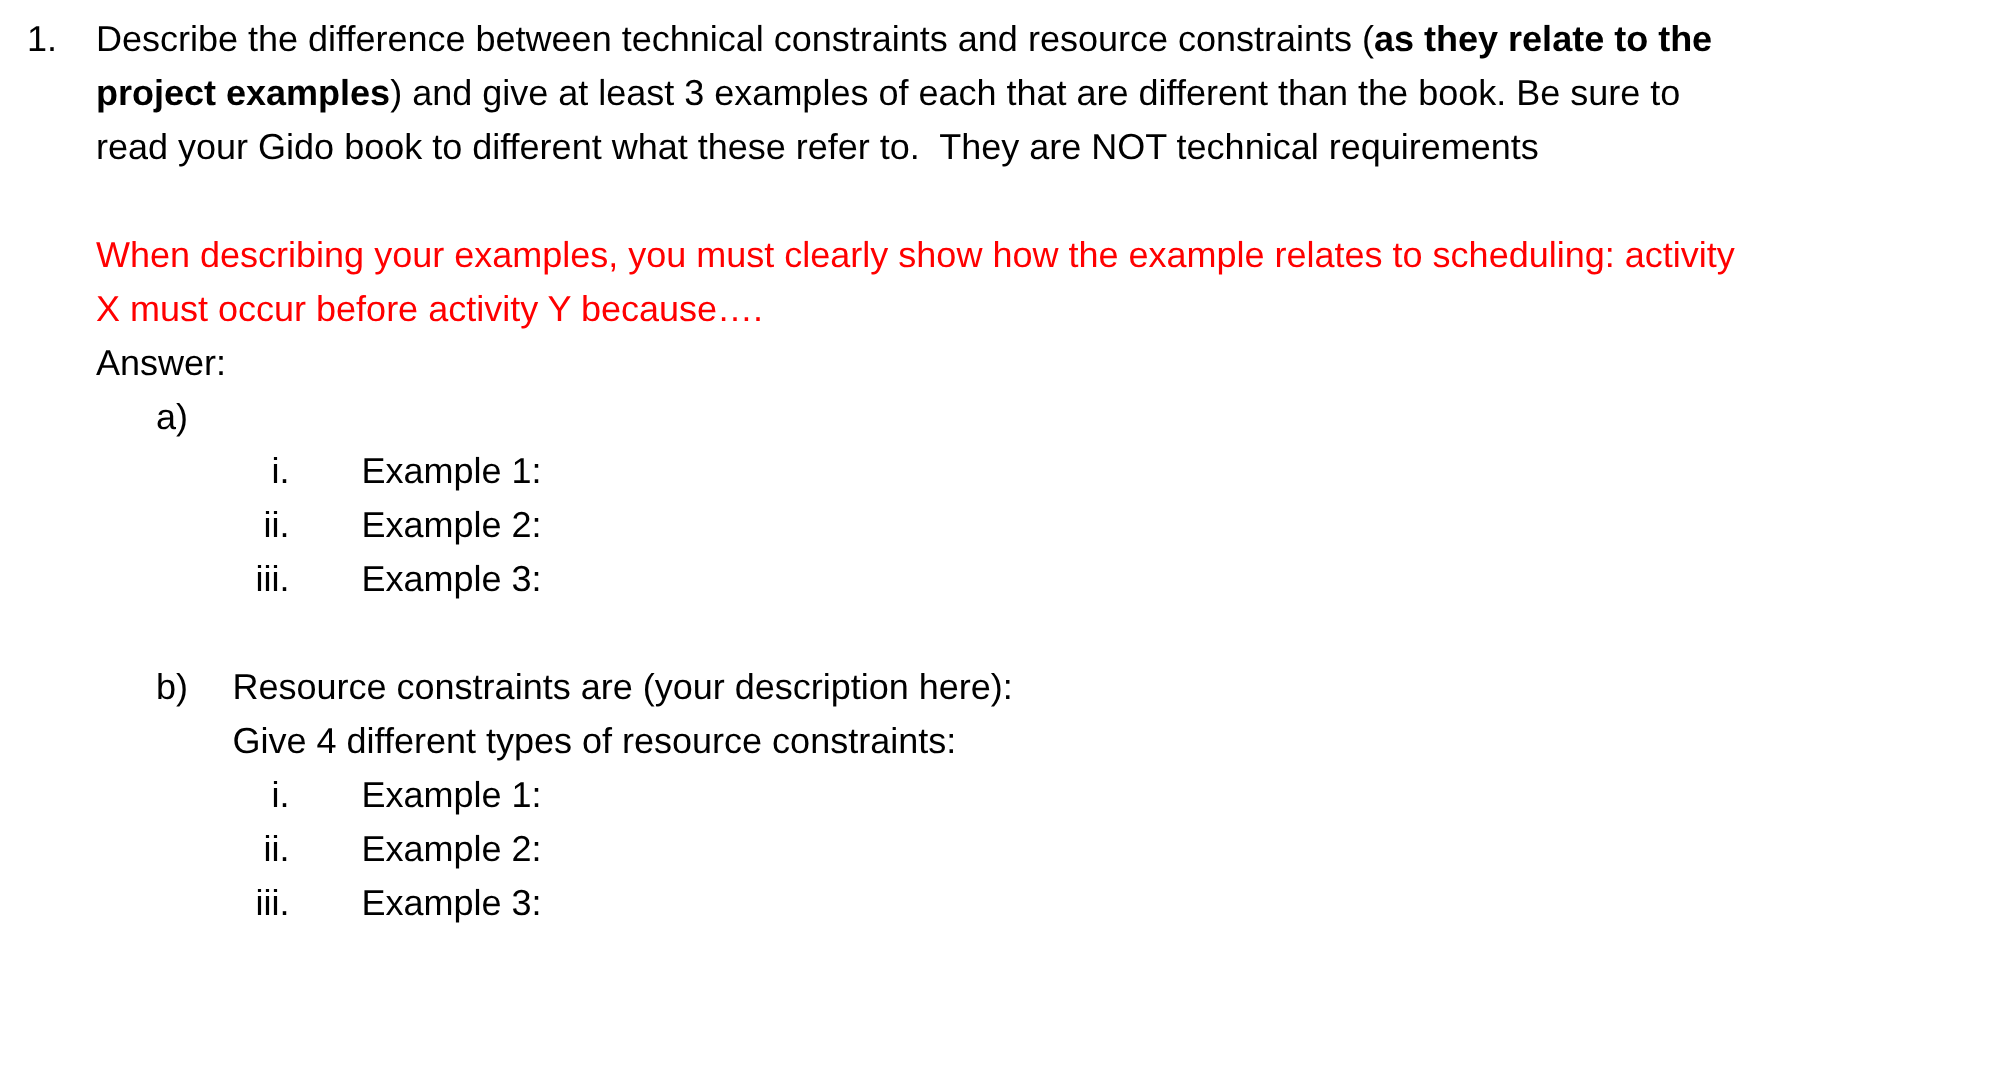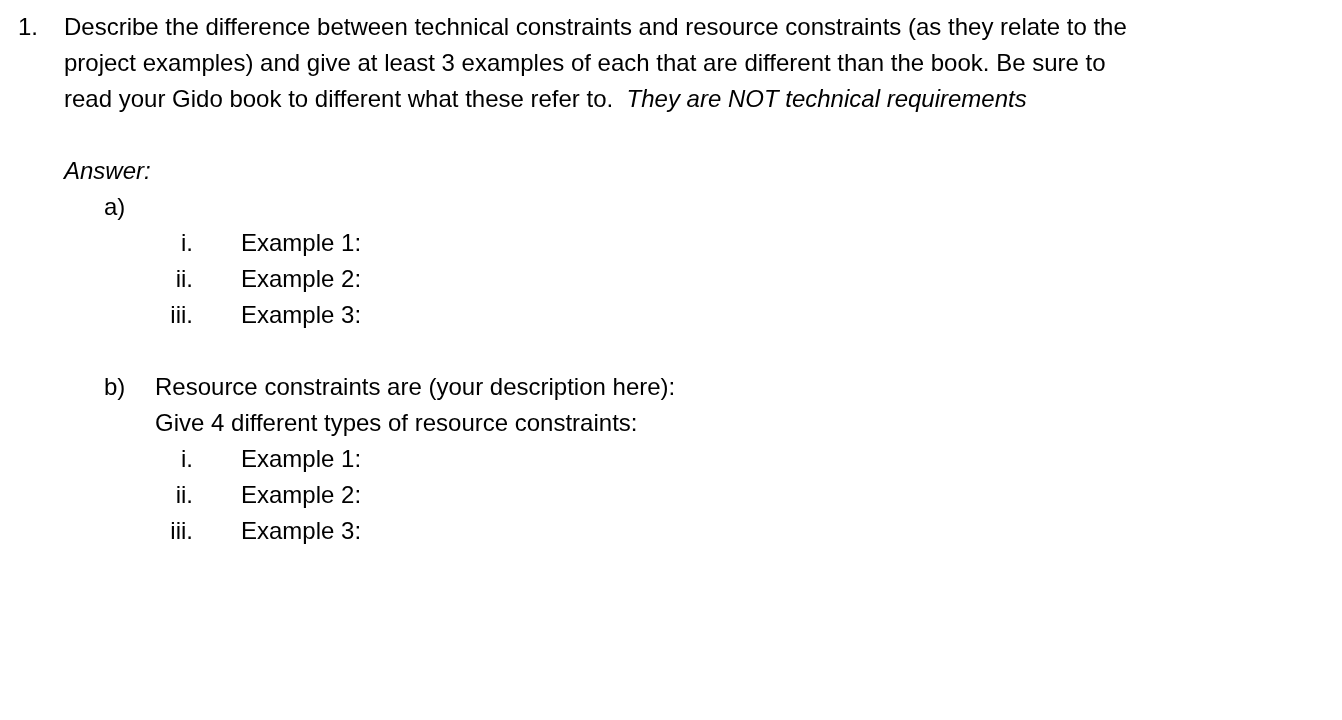--- a/index.html
+++ b/index.html
@@ -39,34 +39,38 @@
     top: 0;
   }
   .marker-r {
     position: absolute;
     left: 140px;
     top: 0;
     width: 53px;
     text-align: right;
     display: inline-block;
   }
-  .b { font-weight: normal; }
-  .i { font-style: italic; }
+  .b { font-weight: bold; }
+  .i { }
   .note { margin-top: 36px; color: #ff0000; }
-  .answer-label { margin-top: 36px; }
+  .answer-label { }
   .sec.mt { margin-top: 36px; }
 </style>
 </head>
 <body>
 
 <div class="doc">
   <div>
       <div class="line pl-text"><span class="marker-q">1.</span><span>Describe the difference between technical constraints and resource constraints (</span><span class="b">as they relate to the</span></div>
       <div class="line pl-text"><span class="b">project examples</span><span>) and give at least 3 examples of each that are different than the book. Be sure to</span></div>
       <div class="line pl-text"><span>read your Gido book to different what these refer to.  </span><span class="i">They are NOT technical requirements</span></div>
+    </div>
+  <div class="note" style="color: rgb(255, 0, 0);">
+      <div class="line pl-text">When describing your examples, you must clearly show how the example relates to scheduling: activity</div>
+      <div class="line pl-text">X must occur before activity Y because….</div>
     </div>
   <div class="line pl-text i answer-label">Answer:</div>
   <div>
       <div class="sec">
         <div class="line pl-section"><span class="marker-s">a)</span></div>
         <div class="line pl-item"><span class="marker-r">i.</span><span>Example 1:</span></div>
         <div class="line pl-item"><span class="marker-r">ii.</span><span>Example 2:</span></div>
         <div class="line pl-item"><span class="marker-r">iii.</span><span>Example 3:</span></div>
       </div>
       <div class="sec mt">

